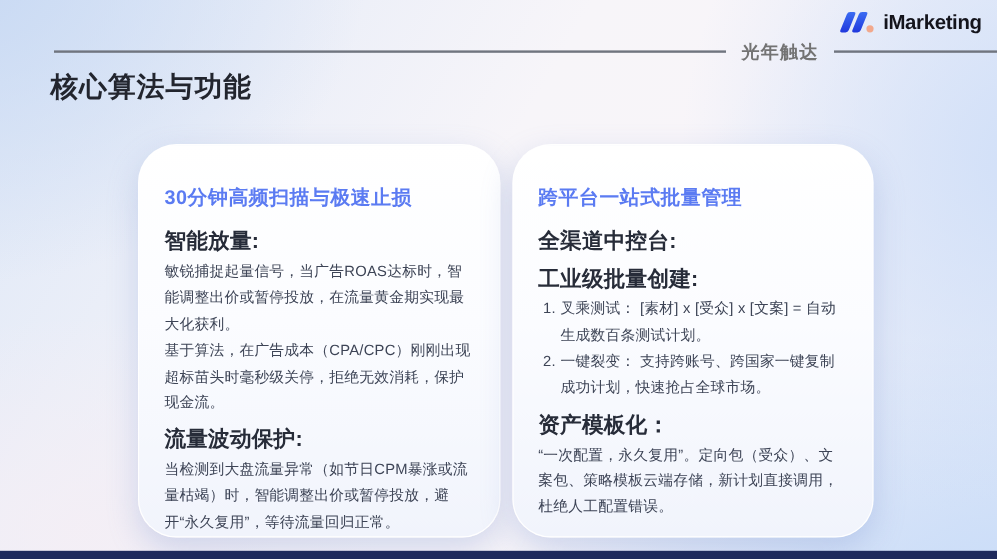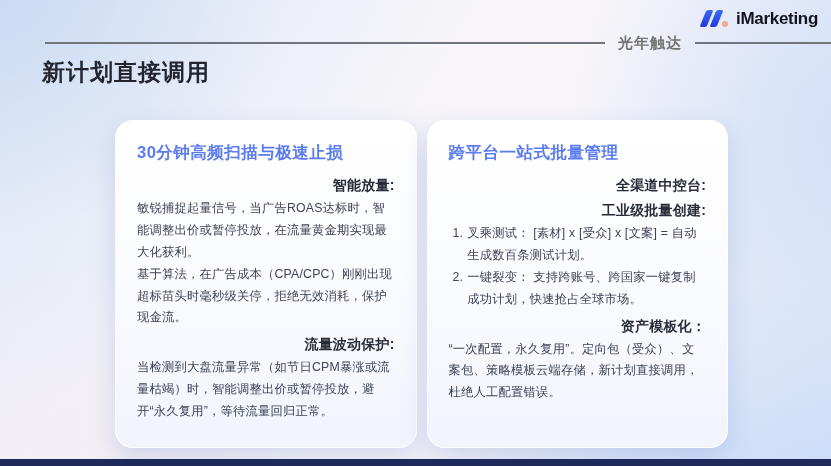--- a/index.html
+++ b/index.html
@@ -53,33 +53,33 @@
     position: absolute; top: 57px; left: 42px;
     font-size: 23px; font-weight: bold; color: #22252e; letter-spacing: 1px;
   }
 
   
   .cards {
     position: absolute; left: 115px; top: 120px; width: 613px; height: 328px;
     display: flex; gap: 10px;
   }
   .card {
-    flex: 1; border-radius: 18px;
+    flex: 1; border-radius: 32px;
     background: linear-gradient(180deg, #ffffff 0%, #fbfcff 45%, #f1f4fc 100%);
     border: 1.5px solid rgba(255,255,255,0.95);
     box-shadow: 0 10px 26px rgba(124,145,205,0.30);
-    padding: 18px 21px 16px 21px;
+    padding: 30px 21px 16px 21px;
   }
   .card-title {
     font-size: 16.5px; font-weight: bold; color: #5b7bf2;
     letter-spacing: 0.5px; margin: 3px 0 13px 0;
   }
   .sec-heading {
-    font-size: 14px; font-weight: bold; color: #272c39;
-    margin: 7px 0 3px 0; letter-spacing: 0.2px; text-align: right;
+    font-size: 18px; font-weight: bold; color: #272c39;
+    margin: 7px 0 3px 0; letter-spacing: 0.2px;
   }
   .sec-body {
     font-size: 12.3px; color: #3d4456; line-height: 1.78; letter-spacing: 0.2px;
   }
   .sec-list {
     list-style: none; font-size: 12.3px; color: #3d4456; line-height: 1.78;
     padding-left: 4px; letter-spacing: 0.2px;
   }
   .sec-list li { display: flex; gap: 4px; }
   .sec-list .li-num { flex: 0 0 auto; }
@@ -101,21 +101,21 @@
   </span>
   <span class="logo-text">iMarketing</span>
 </div>
 
 <div class="divider-row">
   <span class="divider-line left"></span>
   <span class="divider-label">光年触达</span>
   <span class="divider-line right"></span>
 </div>
 
-<h1 class="page-title">新计划直接调用</h1>
+<h1 class="page-title">核心算法与功能</h1>
 
 <div class="cards">
 
   <section class="card">
     <h2 class="card-title">30分钟高频扫描与极速止损</h2>
 
     <h3 class="sec-heading">智能放量:</h3>
     <p class="sec-body">敏锐捕捉起量信号，当广告ROAS达标时，智能调整出价或暂停投放，在流量黄金期实现最大化获利。</p>
 
     <p class="sec-body">基于算法，在广告成本（CPA/CPC）刚刚出现超标苗头时毫秒级关停，拒绝无效消耗，保护现金流。</p>

